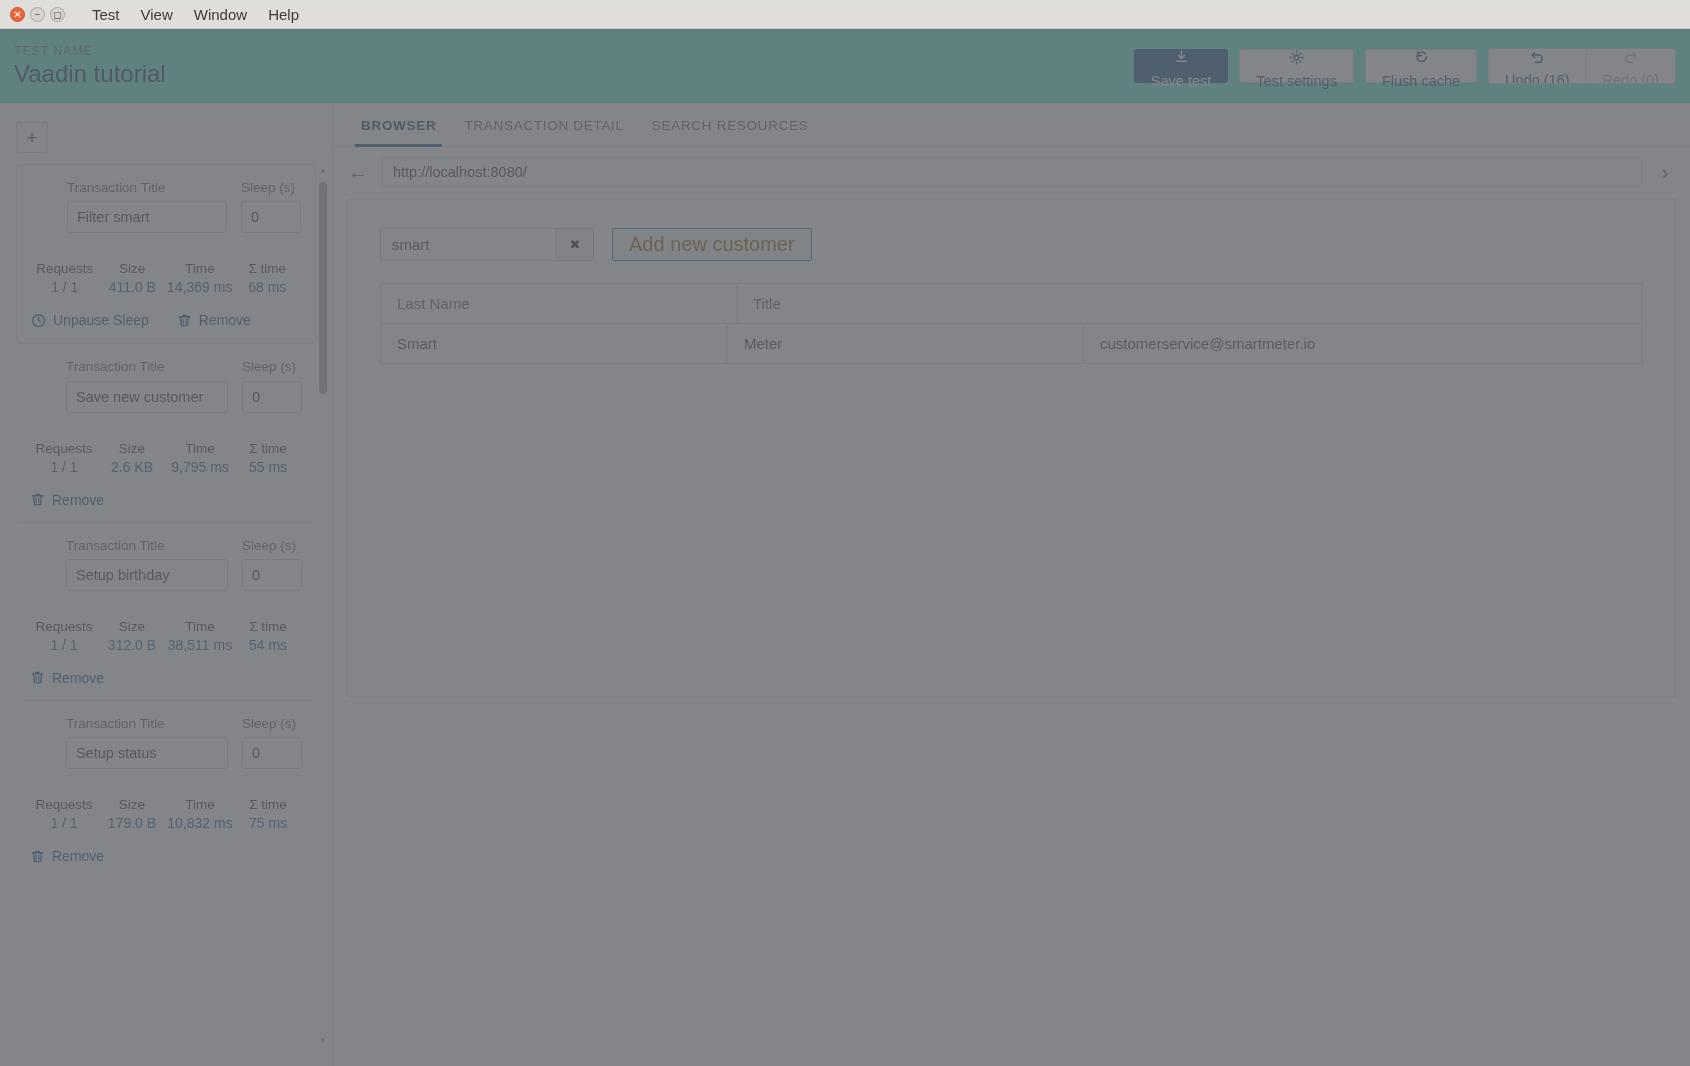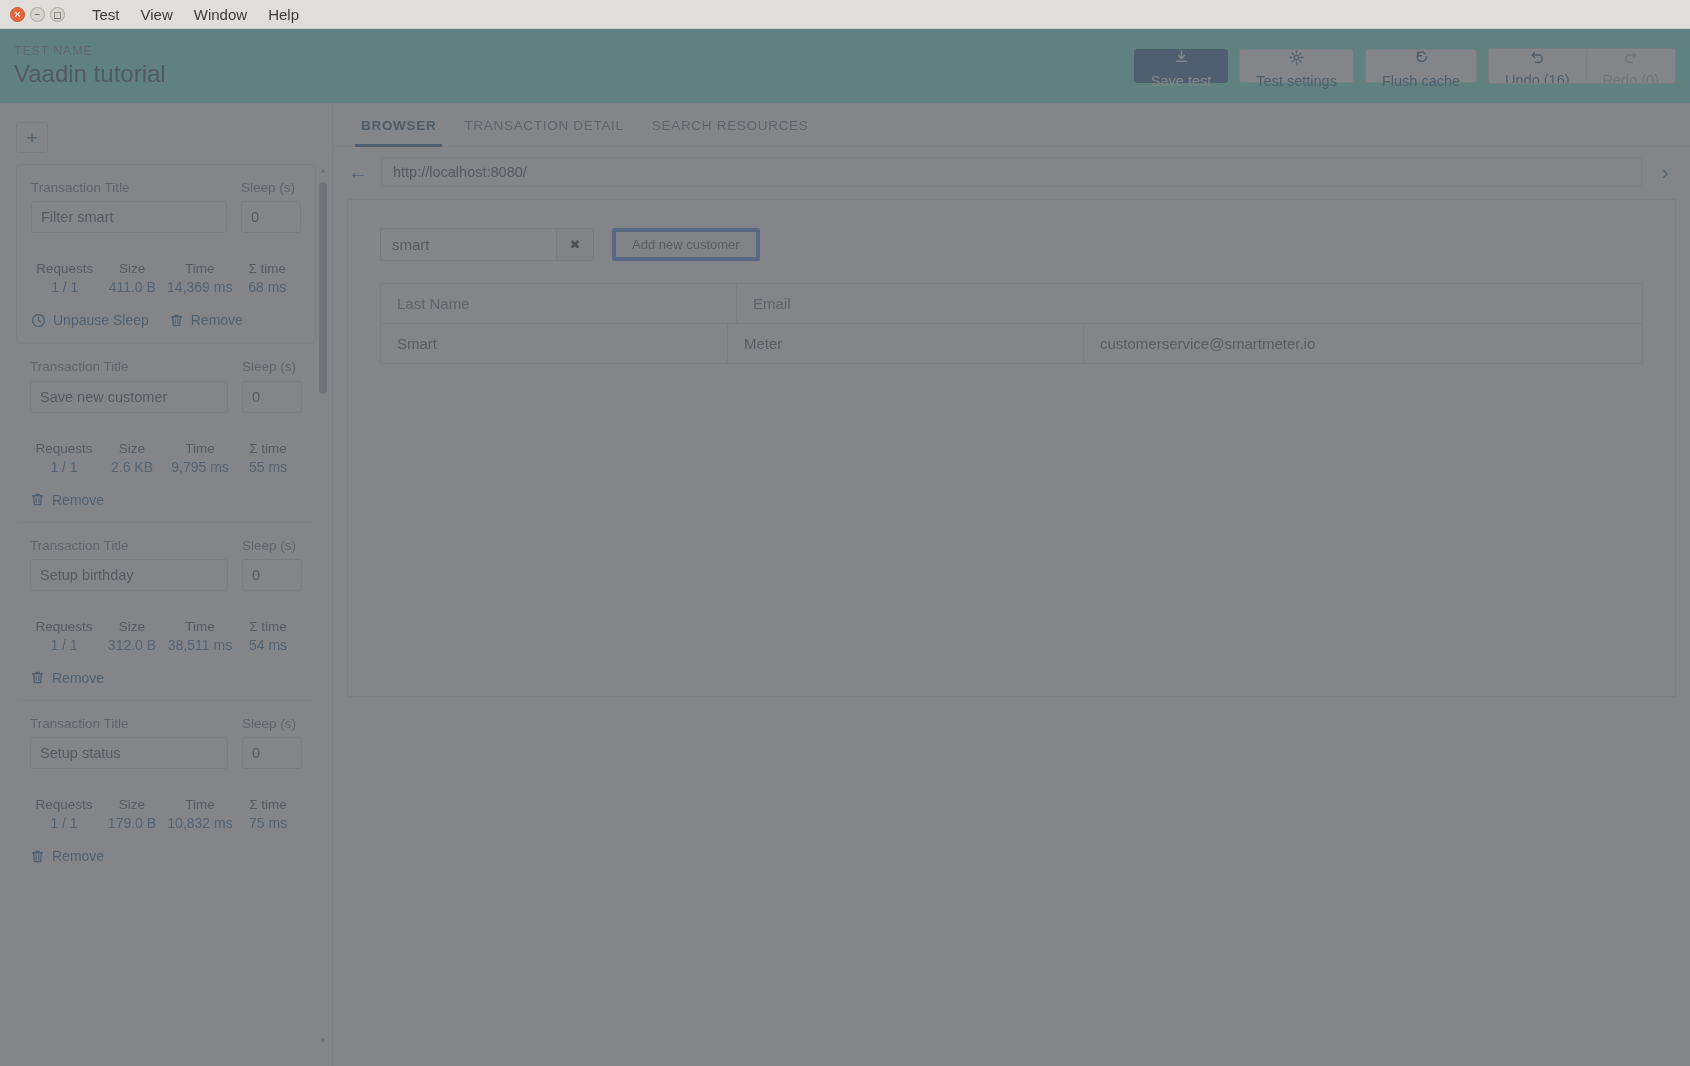--- a/index.html
+++ b/index.html
@@ -59,34 +59,34 @@
     width: 32px; height: 31px; border: 1px solid #cfd6de; border-radius: 3px;
     background: #fff; color: #2b4a6f; font-size: 19px; line-height: 1;
     display: flex; align-items: center; justify-content: center;
   }
   .sb-scroll { position: absolute; top: 60px; left: 0; right: 0; bottom: 10px; overflow: hidden; padding: 0 16px; }
 
   .card { padding: 14px 14px 14px 14px; position: relative; }
   .card.active { border: 1px solid #dfe3e8; border-radius: 3px; }
   .card-sep { border-top: 1px solid #e6e9ec; margin: 0 2px; }
 
-  .fields { display: flex; gap: 14px; align-items: flex-start; }
+  .fields { display: flex; gap: 14px; align-items: flex-start; margin-left: 36px; }
   .f-title { flex: 1; }
   .f-sleep { width: 60px; }
   .flabel { font-size: 13.5px; color: #5d6b7b; margin-bottom: 5px; line-height: 1.28; }
   .finput {
     width: 100%; height: 32px; border: 1px solid #d3d8de; border-radius: 3px;
     background: #fff; color: #2d3b4c; font-size: 14.5px; padding: 0 9px;
     display: flex; align-items: center;
   }
   .stats { display: flex; margin-top: 28px; text-align: center; }
   .stat { flex: 1; }
   .stat .k { font-size: 13.5px; color: #2f3e50; }
   .stat .v { font-size: 14px; color: #2a6099; margin-top: 3px; }
-  .acts { display: flex; gap: 20px; margin-top: 17px; align-items: center; }
+  .acts { display: flex; gap: 28px; margin-top: 17px; align-items: center; }
   .act { display: inline-flex; align-items: center; gap: 7px; color: #1a5593; font-size: 14px; }
 
   .sb-track { position: absolute; right: 2px; top: 60px; bottom: 20px; width: 14px; }
   .sb-arrow { width: 14px; height: 12px; display: flex; align-items: center; justify-content: center;
               color: #9aa1a8; font-size: 8px; }
   .sb-thumb { position: absolute; left: 3px; width: 8px; border-radius: 4px; background: #a8adb2; }
 
   
   .main { flex: 1; display: flex; flex-direction: column; }
   .tabs { display: flex; gap: 0; padding: 0 14px; border-bottom: 1px solid #e3e5e8; height: 43px; align-items: stretch; }
@@ -115,22 +115,22 @@
     width: 176px; height: 33px; border: 1px solid #c9ced4; border-right: none;
     border-radius: 2px 0 0 2px; background: #fff; display: flex; align-items: center;
     padding: 0 11px; font-size: 15px; color: #2f3a46;
   }
   .search-clear {
     width: 38px; height: 33px; border: 1px solid #c9ced4; border-radius: 0 2px 2px 0;
     background: #f5f6f7; display: flex; align-items: center; justify-content: center;
     font-size: 13px; color: #111;
   }
   .addcust-btn {
-    height: 33px; border: 4px solid #3b82f6; border-radius: 2px; background: #f7f8f9;
-    display: flex; align-items: center; padding: 0 16px; font-size: 13px; color: #404040;
+    height: 33px; border: 1px solid #3b82f6; border-radius: 2px; background: #f7f8f9;
+    display: flex; align-items: center; padding: 0 16px; font-size: 20px; color: #a16207;
   }
   .grid { margin-top: 22px; border: 1px solid #dcdfe3; border-bottom: none; }
   .grid-head, .grid-row { display: flex; }
   .grid-head > div, .grid-row > div {
     padding: 11px 16px; font-size: 15px; color: #4b5663;
     border-right: 1px solid #dcdfe3; border-bottom: 1px solid #dcdfe3;
   }
   .grid-head > div { color: #5a6572; }
   .grid-row > div { color: #3c4551; }
   .c1 { width: 347px; flex: none; }
@@ -419,21 +419,21 @@
             <div class="search-wrap">
               <div class="search-input">smart</div>
               <div class="search-clear">✖</div>
             </div>
             <button class="addcust-btn">Add new customer</button>
           </div>
 
           <div class="grid">
             <div class="grid-head">
               <div class="c2">Last Name</div>
-              <div class="c3">Email</div>
+              <div class="c3">Title</div>
             </div>
             <div class="grid-row">
               <div class="c1">Smart</div>
               <div class="c2">Meter</div>
               <div class="c3">customerservice@smartmeter.io</div>
             </div>
           </div>
 
           <div class="loader">
               <i style="height: 18px;"></i>

